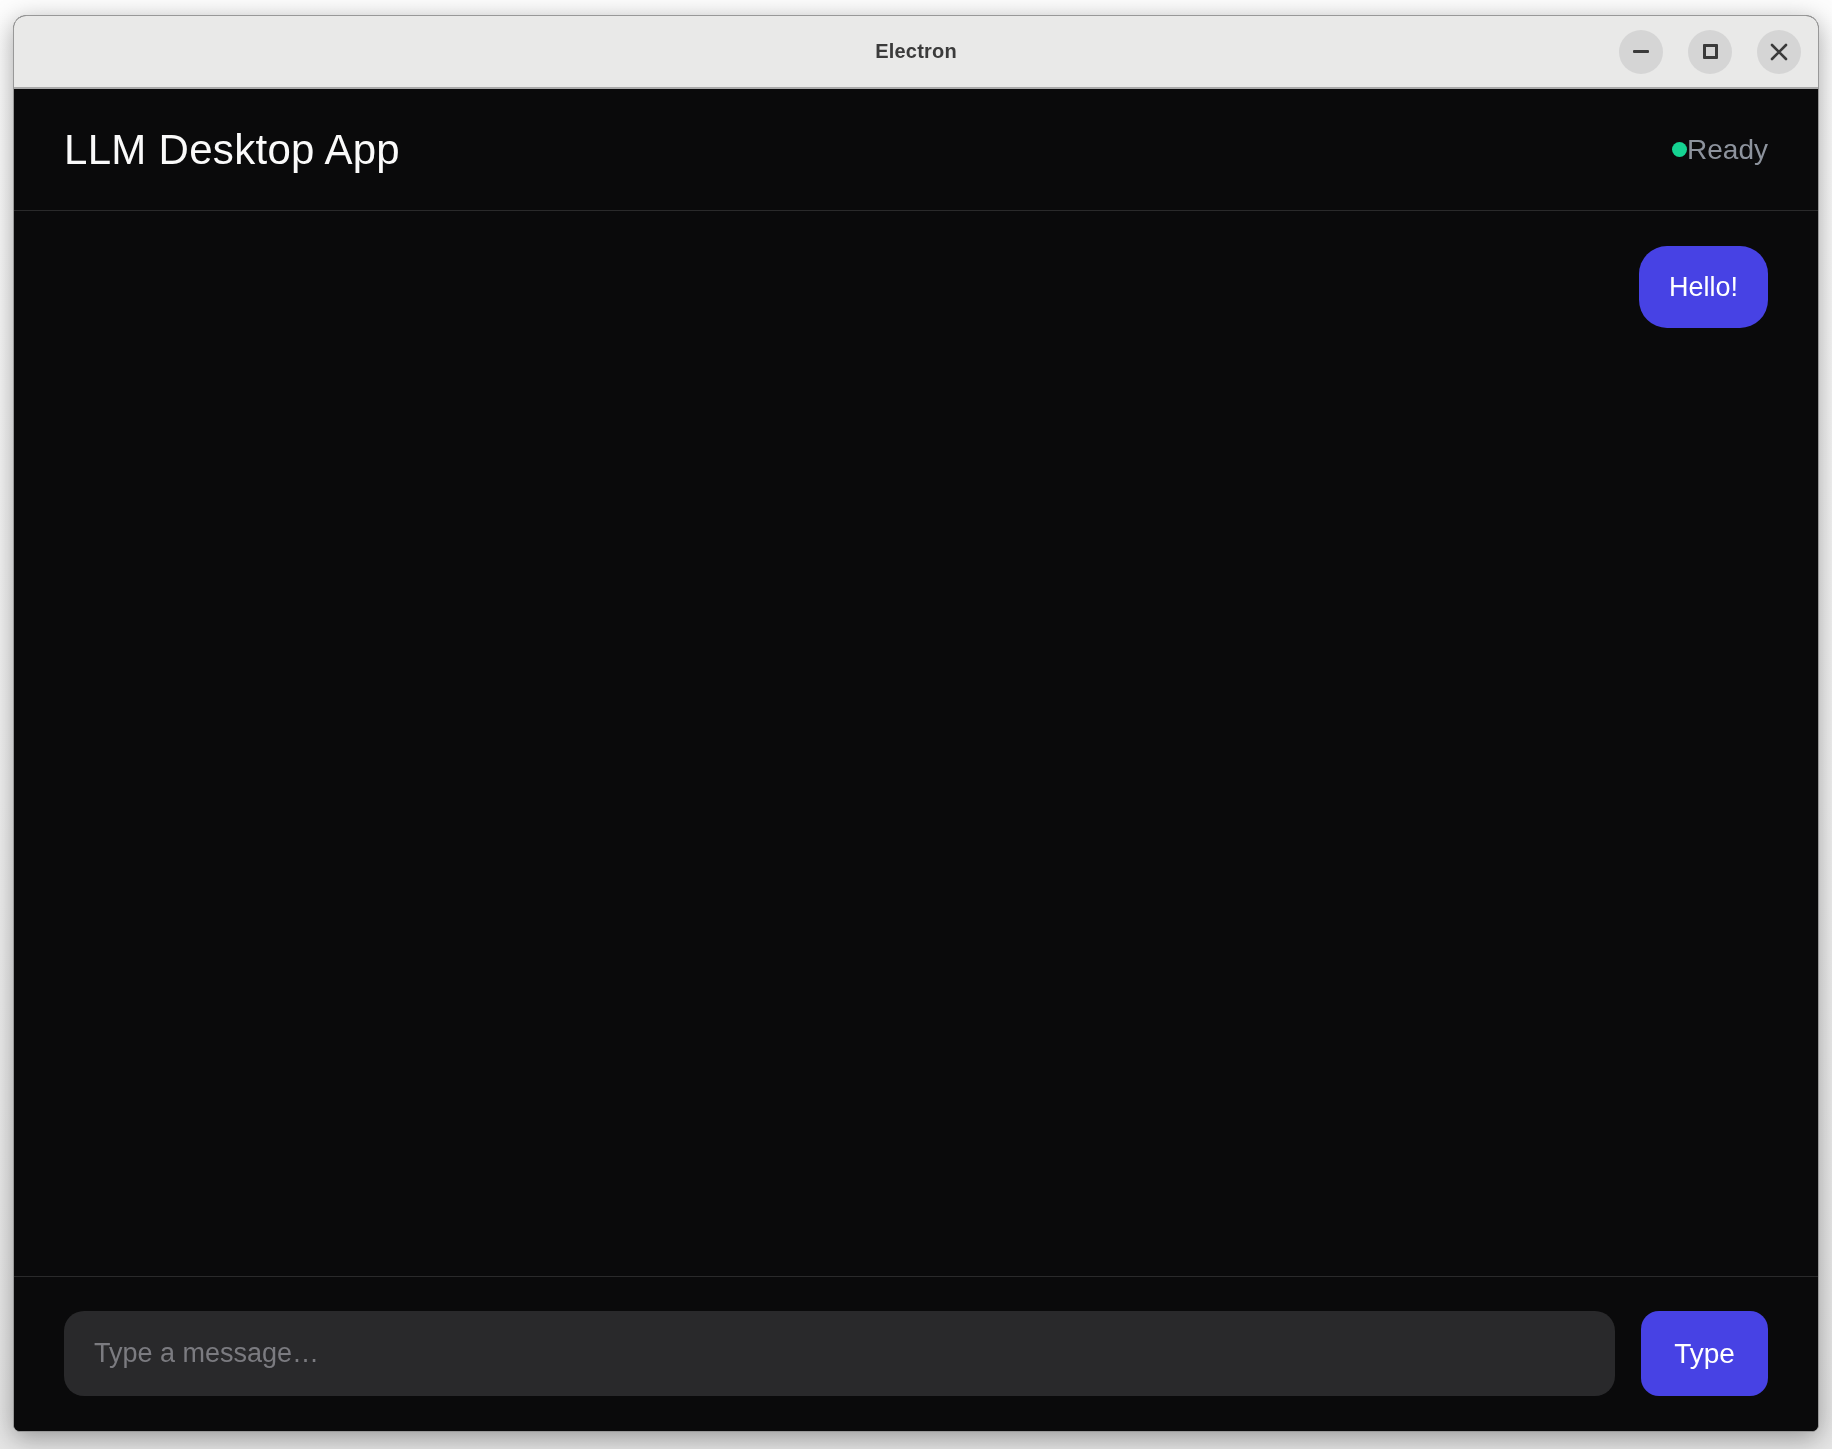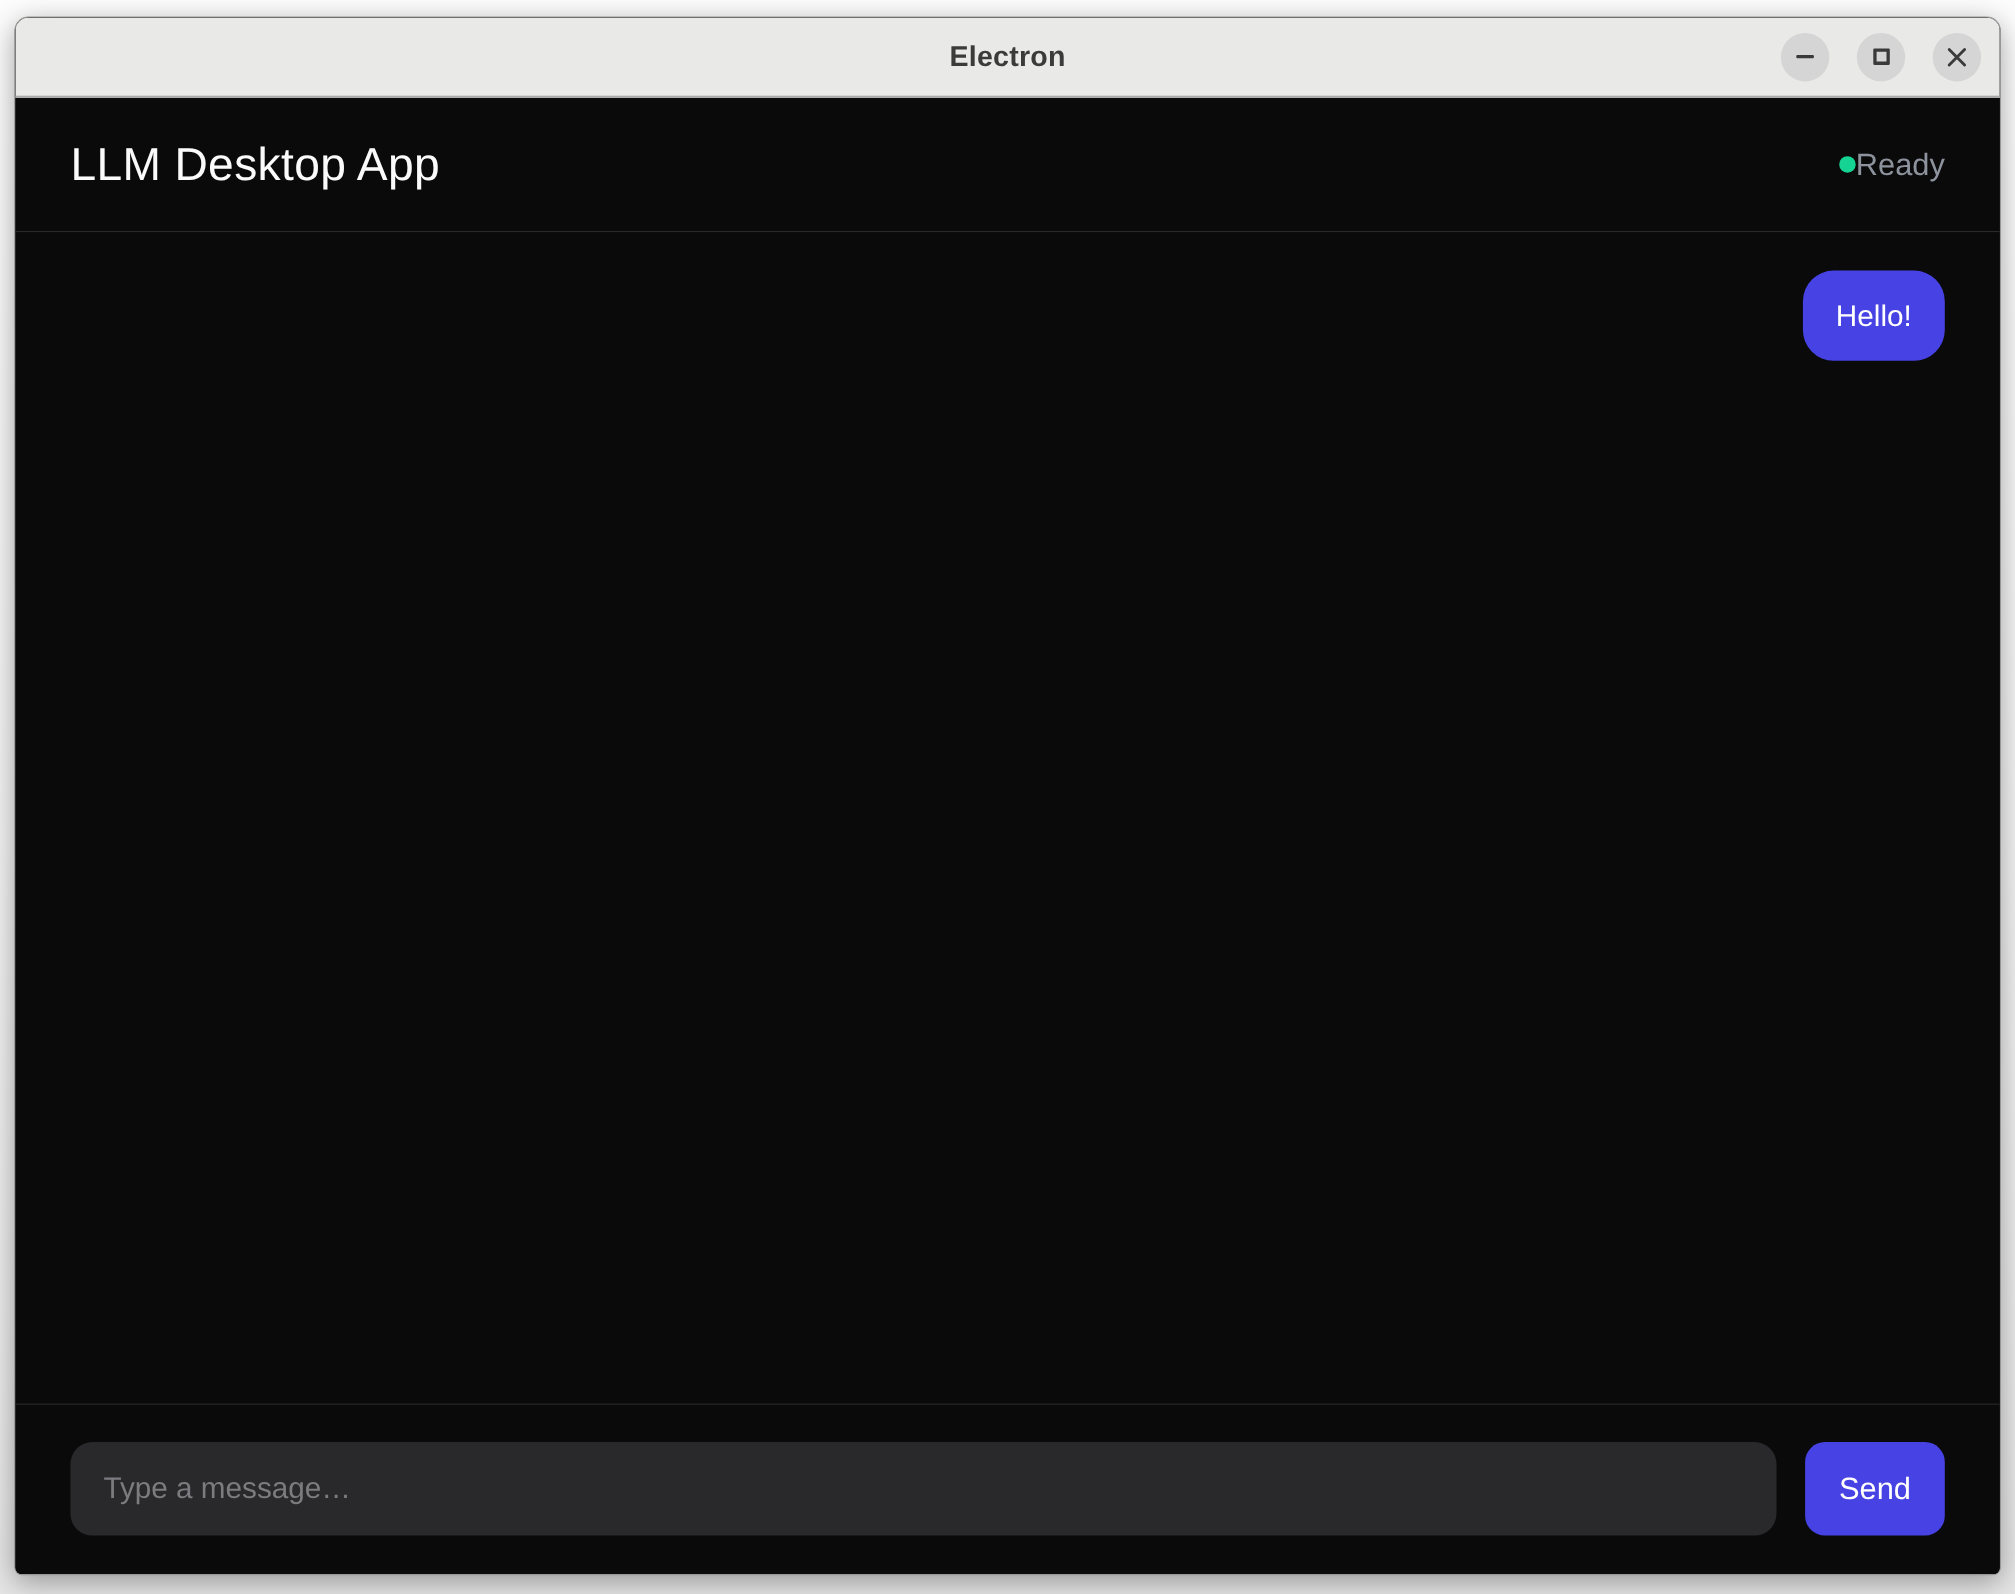--- a/index.html
+++ b/index.html
@@ -27,21 +27,21 @@
     height: 73px;
     flex: 0 0 73px;
     background: #e9e9e8;
     border-bottom: 2px solid #a9a9a9;
     position: relative;
     display: flex;
     align-items: center;
     justify-content: center;
   }
   .titlebar-title {
-    font-size: 26px;
+    font-size: 20px;
     font-weight: bold;
     color: #3b3b3b;
     letter-spacing: 0.2px;
   }
   .window-controls {
     position: absolute;
     right: 17px;
     top: 50%;
     transform: translateY(-50%);
     display: flex;
@@ -197,17 +197,17 @@
         <span class="status-label">Ready</span>
       </div>
     </div>
 
     <div class="chat">
       <div class="bubble user">Hello!</div>
     </div>
 
     <div class="composer">
       <input class="message-input" type="text" placeholder="Type a message…" style="">
-      <button class="send-button">Send</button>
+      <button class="send-button">Type</button>
     </div>
 
   </div>
 </div>
 
 </body></html>

